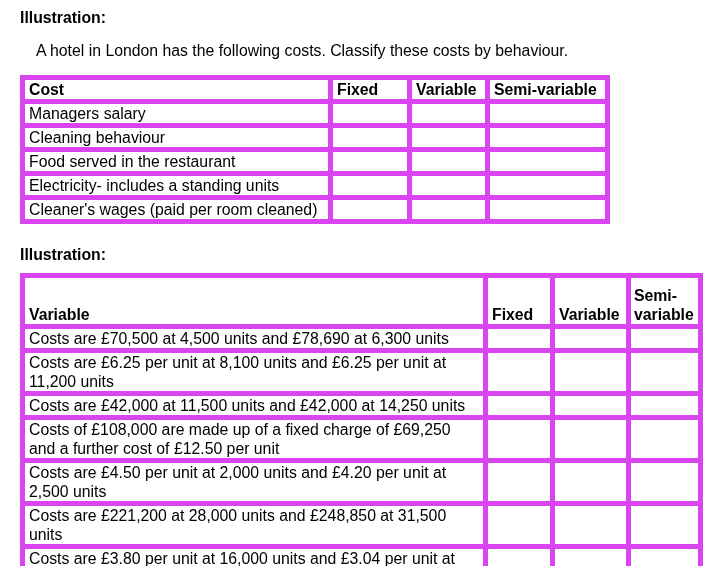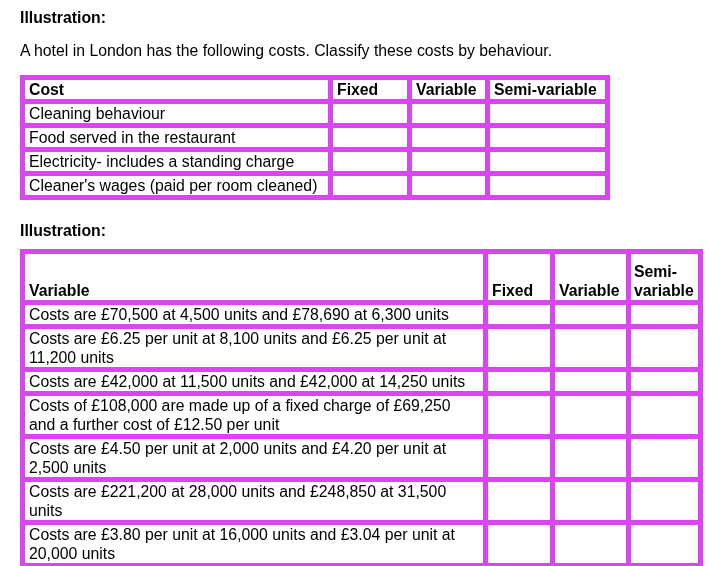--- a/index.html
+++ b/index.html
@@ -16,21 +16,21 @@
     box-sizing: border-box;
     width: 600px; height: 566px;
     padding: 8px 18px 0 20px;
   }
   .heading {
     font-weight: bold;
     line-height: 19px;
     margin: 0;
   }
   .intro {
-    margin: 14px 0 0 0;
+    margin: 14px 0 0 16px;
     line-height: 19px;
   }
   table.costs {
     border-collapse: collapse;
     table-layout: fixed;
     border: 2px solid #000;
   }
   #table1 { width: 585px; margin-top: 15px; }
   #table2 { width: 678px; margin-top: 9px;  }
   .sec2-heading { margin-top: 21px; }
@@ -72,33 +72,39 @@
     <thead>
       <tr>
         <th>Cost</th>
         <th>Fixed</th>
         <th>Variable</th>
         <th>Semi-variable</th>
       </tr>
     </thead>
     <tbody>
       <tr>
+        <td>Managers salary</td>
+        <td class="answer-cell"></td>
+        <td class="answer-cell"></td>
+        <td class="answer-cell"></td>
+      </tr>
+      <tr>
         <td>Cleaning behaviour</td>
         <td class="answer-cell"></td>
         <td class="answer-cell"></td>
         <td class="answer-cell"></td>
       </tr>
       <tr>
         <td>Food served in the restaurant</td>
         <td class="answer-cell"></td>
         <td class="answer-cell"></td>
         <td class="answer-cell"></td>
       </tr>
       <tr>
-        <td>Electricity- includes a standing charge</td>
+        <td>Electricity- includes a standing units</td>
         <td class="answer-cell"></td>
         <td class="answer-cell"></td>
         <td class="answer-cell"></td>
       </tr>
       <tr>
         <td>Cleaner's wages (paid per room cleaned)</td>
         <td class="answer-cell"></td>
         <td class="answer-cell"></td>
         <td class="answer-cell"></td>
       </tr>

